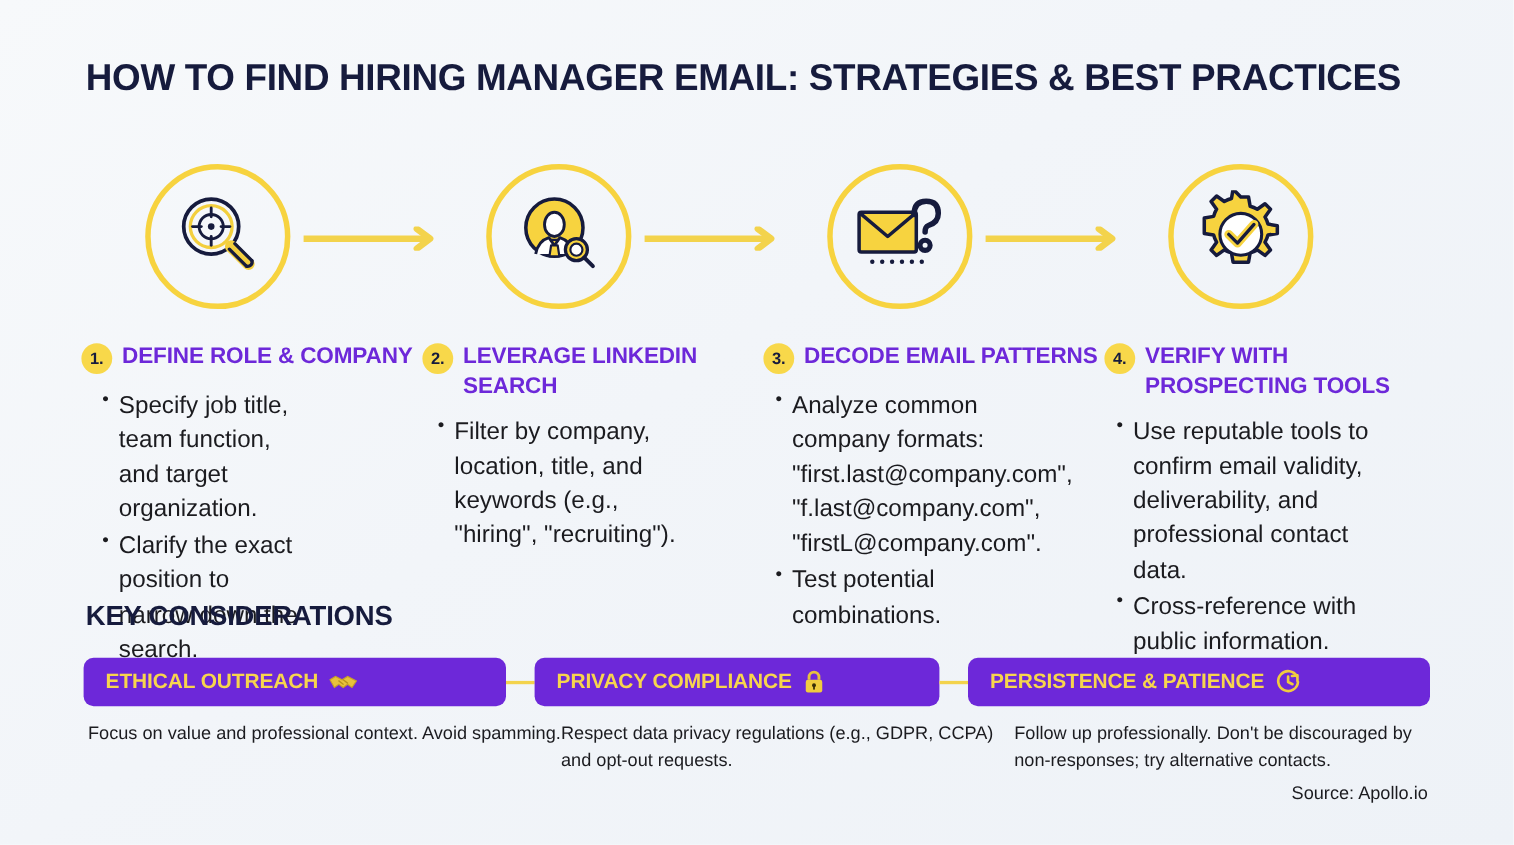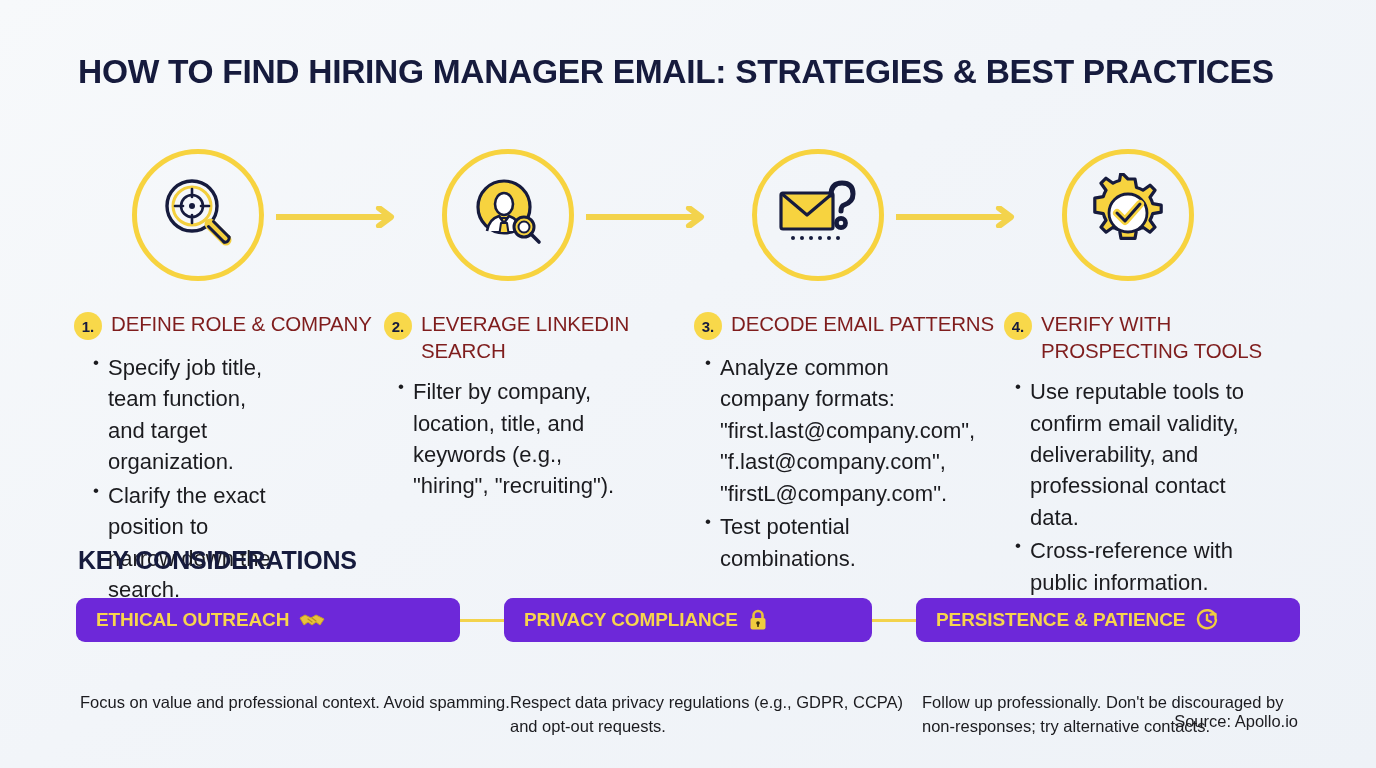--- a/index.html
+++ b/index.html
@@ -95,22 +95,22 @@
     display: flex;
     align-items: center;
     justify-content: center;
     flex: none;
     margin-top: 2px;
   }
 
   .step-title {
     margin-left: 9px;
     font-size: 20.5px;
-    font-weight: normal;
-    color: #7f1d1d;
+    font-weight: bold;
+    color: #6d28d9;
     line-height: 1.32;
     letter-spacing: -0.15px;
   }
 
   .bullets {
     margin-top: 12px;
     padding-left: 22px;
     list-style: none;
   }
 
@@ -184,26 +184,26 @@
   }
 
   .pill-connector {
     flex: 1 1 auto;
     height: 3px;
     background: #f3d34c;
   }
 
   .pill1 { width: 384px; }
   .pill2 { width: 368px; }
-  .pill3 { width: 384px; }
+  .pill3 { width: 420px; }
 
   .captions {
     position: absolute;
     left: 80px;
-    top: 691px;
+    top: 656px;
     width: 1230px;
     display: flex;
     justify-content: center;
   }
 
   .caption {
     font-size: 16.5px;
     line-height: 1.45;
     color: #1b1b1f;
   }

